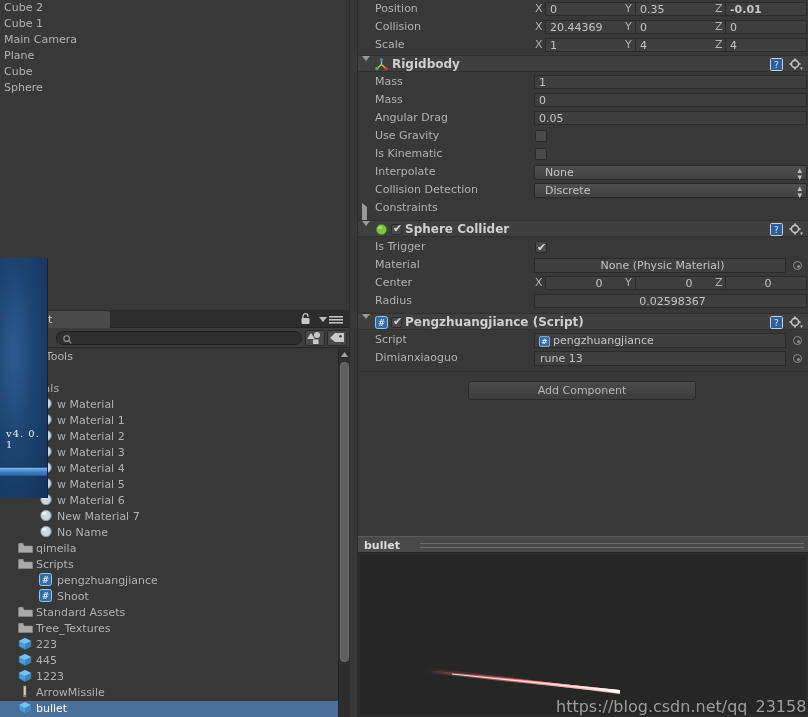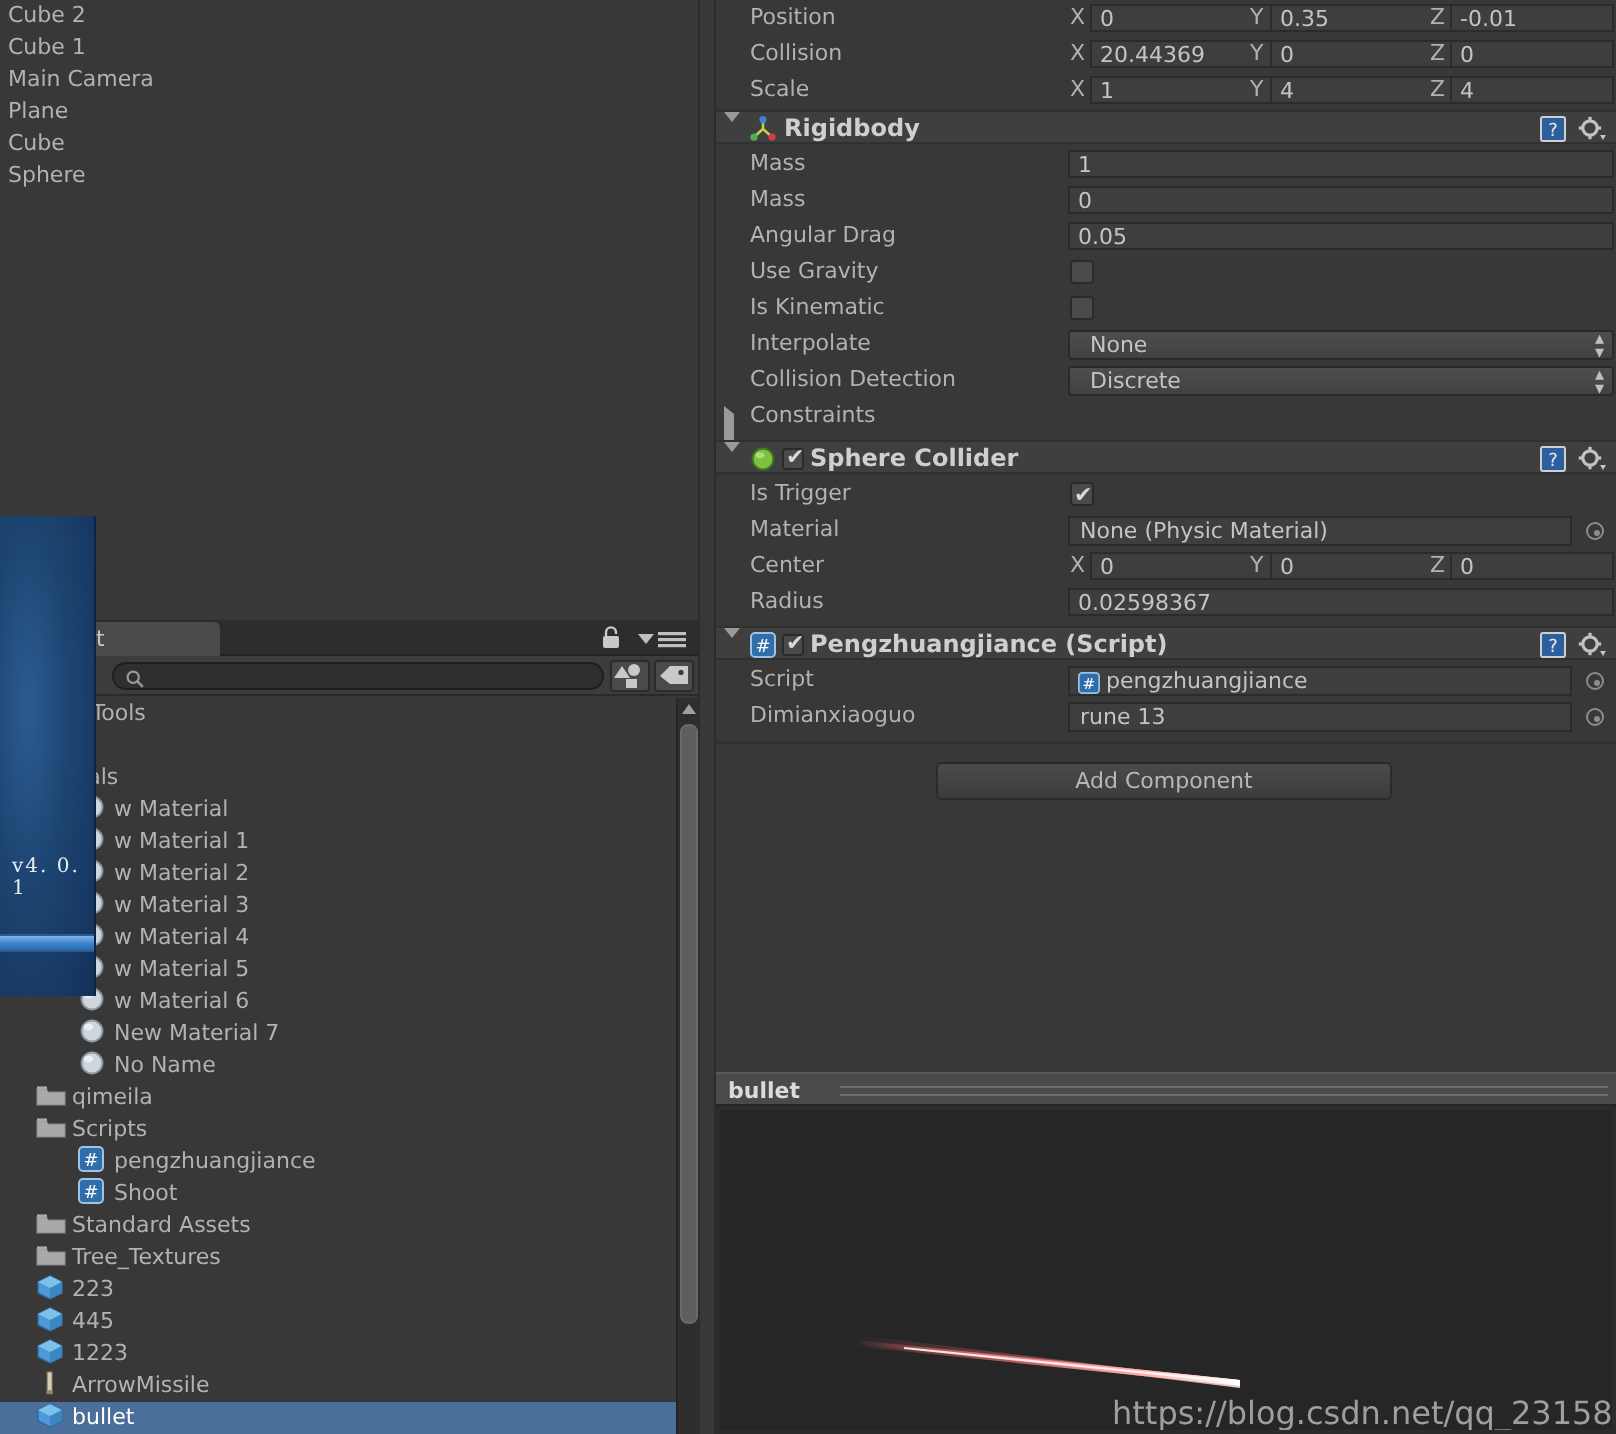--- a/index.html
+++ b/index.html
@@ -321,21 +321,21 @@
   <div id="inspector">
 
     <div style="position:absolute;left:0;top:0;width:450px;">
       <div class="row">
         <span class="lab">Position</span>
         <span class="axis" style="left:177px;">X</span>
         <span class="fld" style="left:187px;width:104px;">0</span>
         <span class="axis" style="left:267px;">Y</span>
         <span class="fld" style="left:277px;width:104px;">0.35</span>
         <span class="axis" style="left:357px;">Z</span>
-        <span class="fld" style="left:367px;width:82px;">-0.01</span>
+        <span class="fld" style="left:367px;width:82px;font-weight:bold;">-0.01</span>
       </div>
       <div class="row" style="top:0;">
         <span class="lab">Collision</span>
         <span class="axis" style="left:177px;">X</span>
         <span class="fld" style="left:187px;width:104px;">20.44369</span>
         <span class="axis" style="left:267px;">Y</span>
         <span class="fld" style="left:277px;width:104px;">0</span>
         <span class="axis" style="left:357px;">Z</span>
         <span class="fld" style="left:367px;width:82px;">0</span>
       </div>
@@ -447,21 +447,21 @@
           <circle cx="6" cy="6" r="1.2" fill="#3f3f3f"></circle>
           <rect x="5.2" y="0.4" width="1.6" height="2" fill="#c3c3c3"></rect>
           <rect x="5.2" y="9.6" width="1.6" height="2" fill="#c3c3c3"></rect>
           <rect x="0.4" y="5.2" width="2" height="1.6" fill="#c3c3c3"></rect>
           <rect x="9.6" y="5.2" width="2" height="1.6" fill="#c3c3c3"></rect>
           <polygon points="11,9.5 14,9.5 12.5,12" fill="#c3c3c3"></polygon>
         </svg>
       </span>
     </div>
 
-    <div style="position:absolute;top:238px;width:450px;">
+    <div style="position:absolute;top:238px;width:450px;text-align:center;">
       <div class="row">
         <span class="lab">Is Trigger</span>
         <span class="cbox on" style="left:177px;"></span>
       </div>
       <div class="row">
         <span class="lab">Material</span>
         <span class="objfield" style="left:176px;width:252px;">None (Physic Material)</span>
         <span class="objdot" style="left:435px;"></span>
       </div>
       <div class="row">

